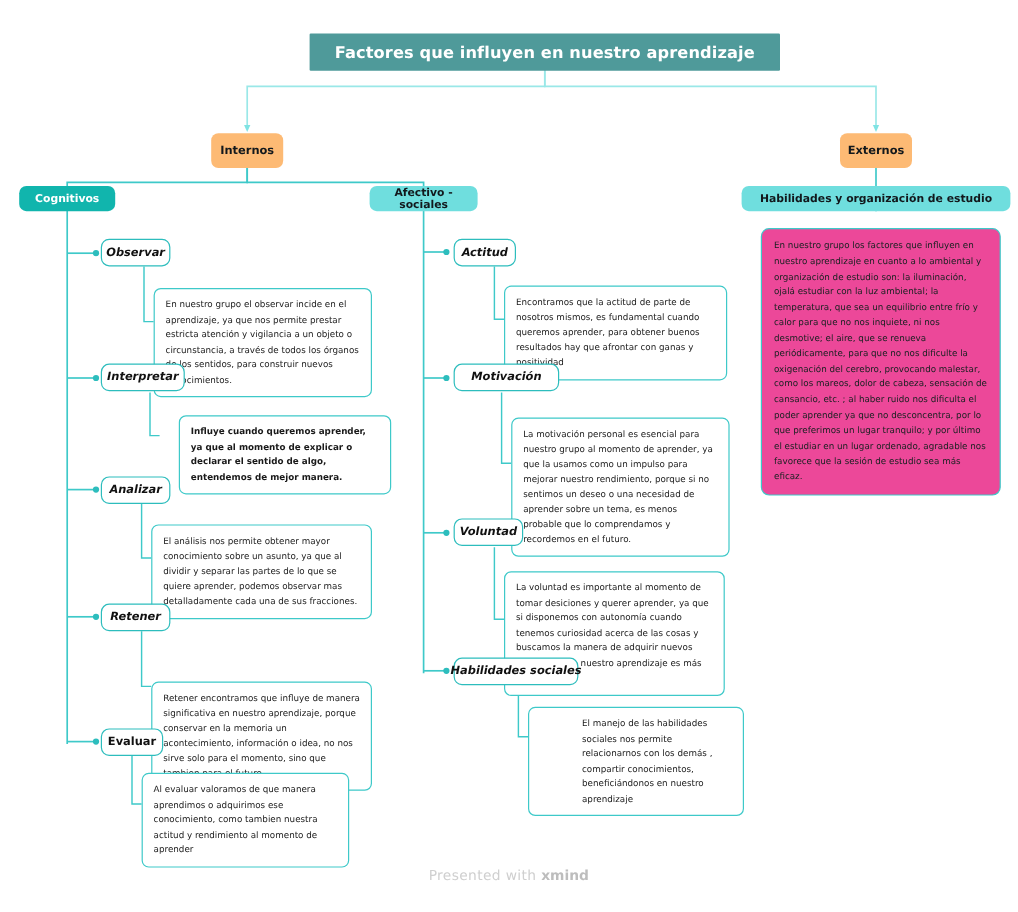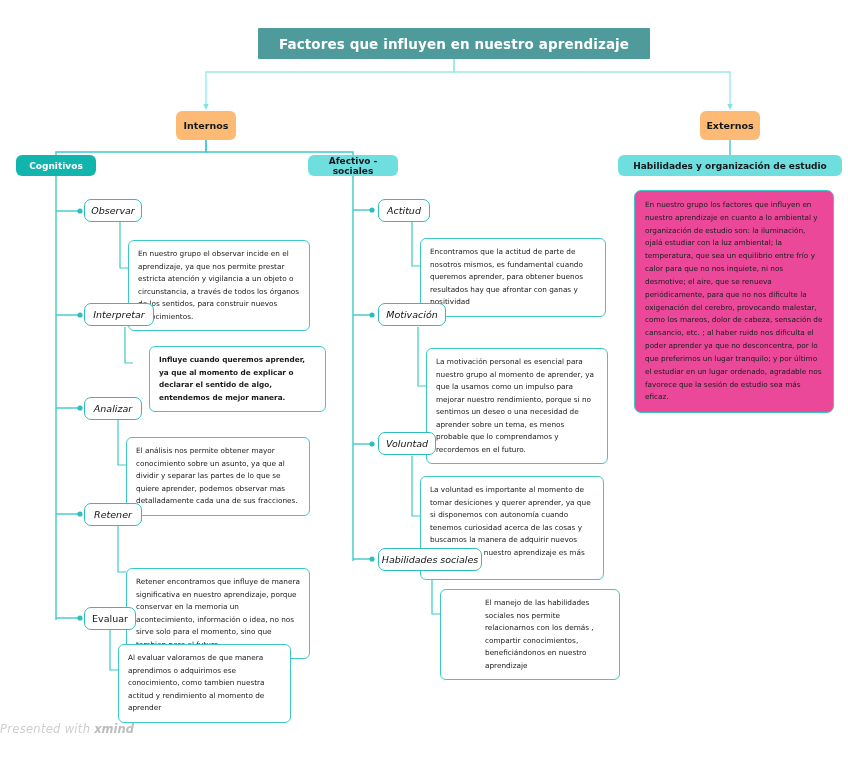--- a/index.html
+++ b/index.html
@@ -47,21 +47,21 @@
     border-radius:6px;
     padding:0 8px;
   }
   .cat-box.dark { background:#11b5ad; color:#ffffff; }
 
   .topic-box {
     background:#ffffff;
     border:1.3px solid #2dbdbd;
     border-radius:7px;
     color:#111111;
-    font-weight:normal;
+    font-weight:bold;
     font-style:italic;
     font-size:9.5px;
     display:flex; align-items:center; justify-content:center;
     text-align:center;
     padding:0 9px;
     white-space:nowrap;
   }
   .topic-box.upright { font-style:normal; }
 
   .desc-box {
@@ -82,24 +82,24 @@
     color:#15201f;
     font-size:7.3px;
     line-height:1.76;
     padding:8px 10px;
     text-align:left;
   }
 
   .footer {
     position:absolute;
     left:0; right:0; top:722px;
+    text-align:center;
     color:#cfcfcf;
     font-size:11.5px;
     letter-spacing:0.3px;
-    font-style:italic;
   }
   .footer b { color:#bdbdbd; font-weight:bold; letter-spacing:0; }
 </style>
 </head>
 <body>
 
 <div id="canvas">
 
   <svg class="links" viewBox="0 0 848 760">
     <defs>
@@ -210,21 +210,21 @@
     <span>Al evaluar valoramos de que manera aprendimos o adquirimos ese conocimiento, como tambien nuestra actitud y rendimiento al momento de aprender</span>
   </div>
 
   <div class="node topic-box" style="left:378px; top:199px; width:52px; height:23px;">
     <span>Actitud</span>
   </div>
   <div class="node desc-box" style="left:420px; top:238px; width:186px;">
     <span>Encontramos que la actitud de parte de nosotros mismos, es fundamental cuando queremos aprender, para obtener buenos resultados hay que afrontar con ganas y positividad</span>
   </div>
 
-  <div class="node topic-box" style="left:378px; top:303px; width:68px; height:23px;">
+  <div class="node topic-box" style="left:378px; top:303px; width:88px; height:23px;">
     <span>Motivación</span>
   </div>
   <div class="node desc-box" style="left:426px; top:348px; width:182px;">
     <span>La motivación personal es esencial para nuestro grupo al momento de aprender, ya que la usamos como un impulso para mejorar nuestro rendimiento, porque  si no sentimos un deseo o una necesidad de aprender sobre un tema, es menos probable que lo comprendamos y recordemos en el futuro.</span>
   </div>
 
   <div class="node topic-box" style="left:378px; top:432px; width:58px; height:23px;">
     <span>Voluntad</span>
   </div>
   <div class="node desc-box" style="left:420px; top:476px; width:184px;">

